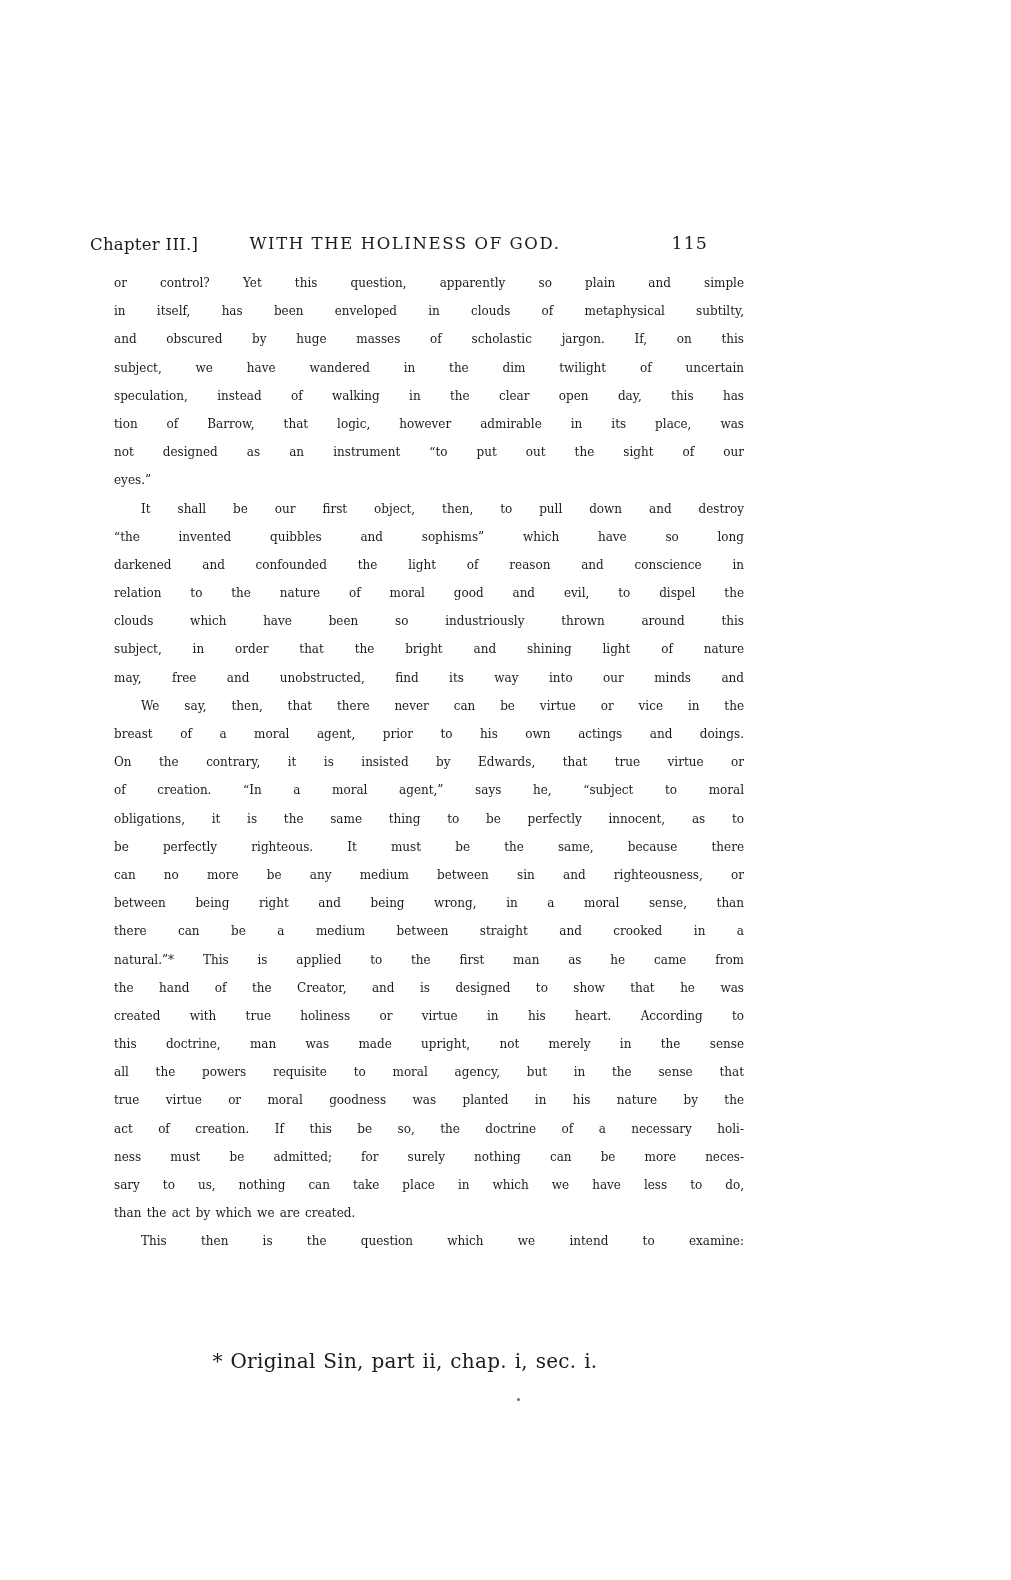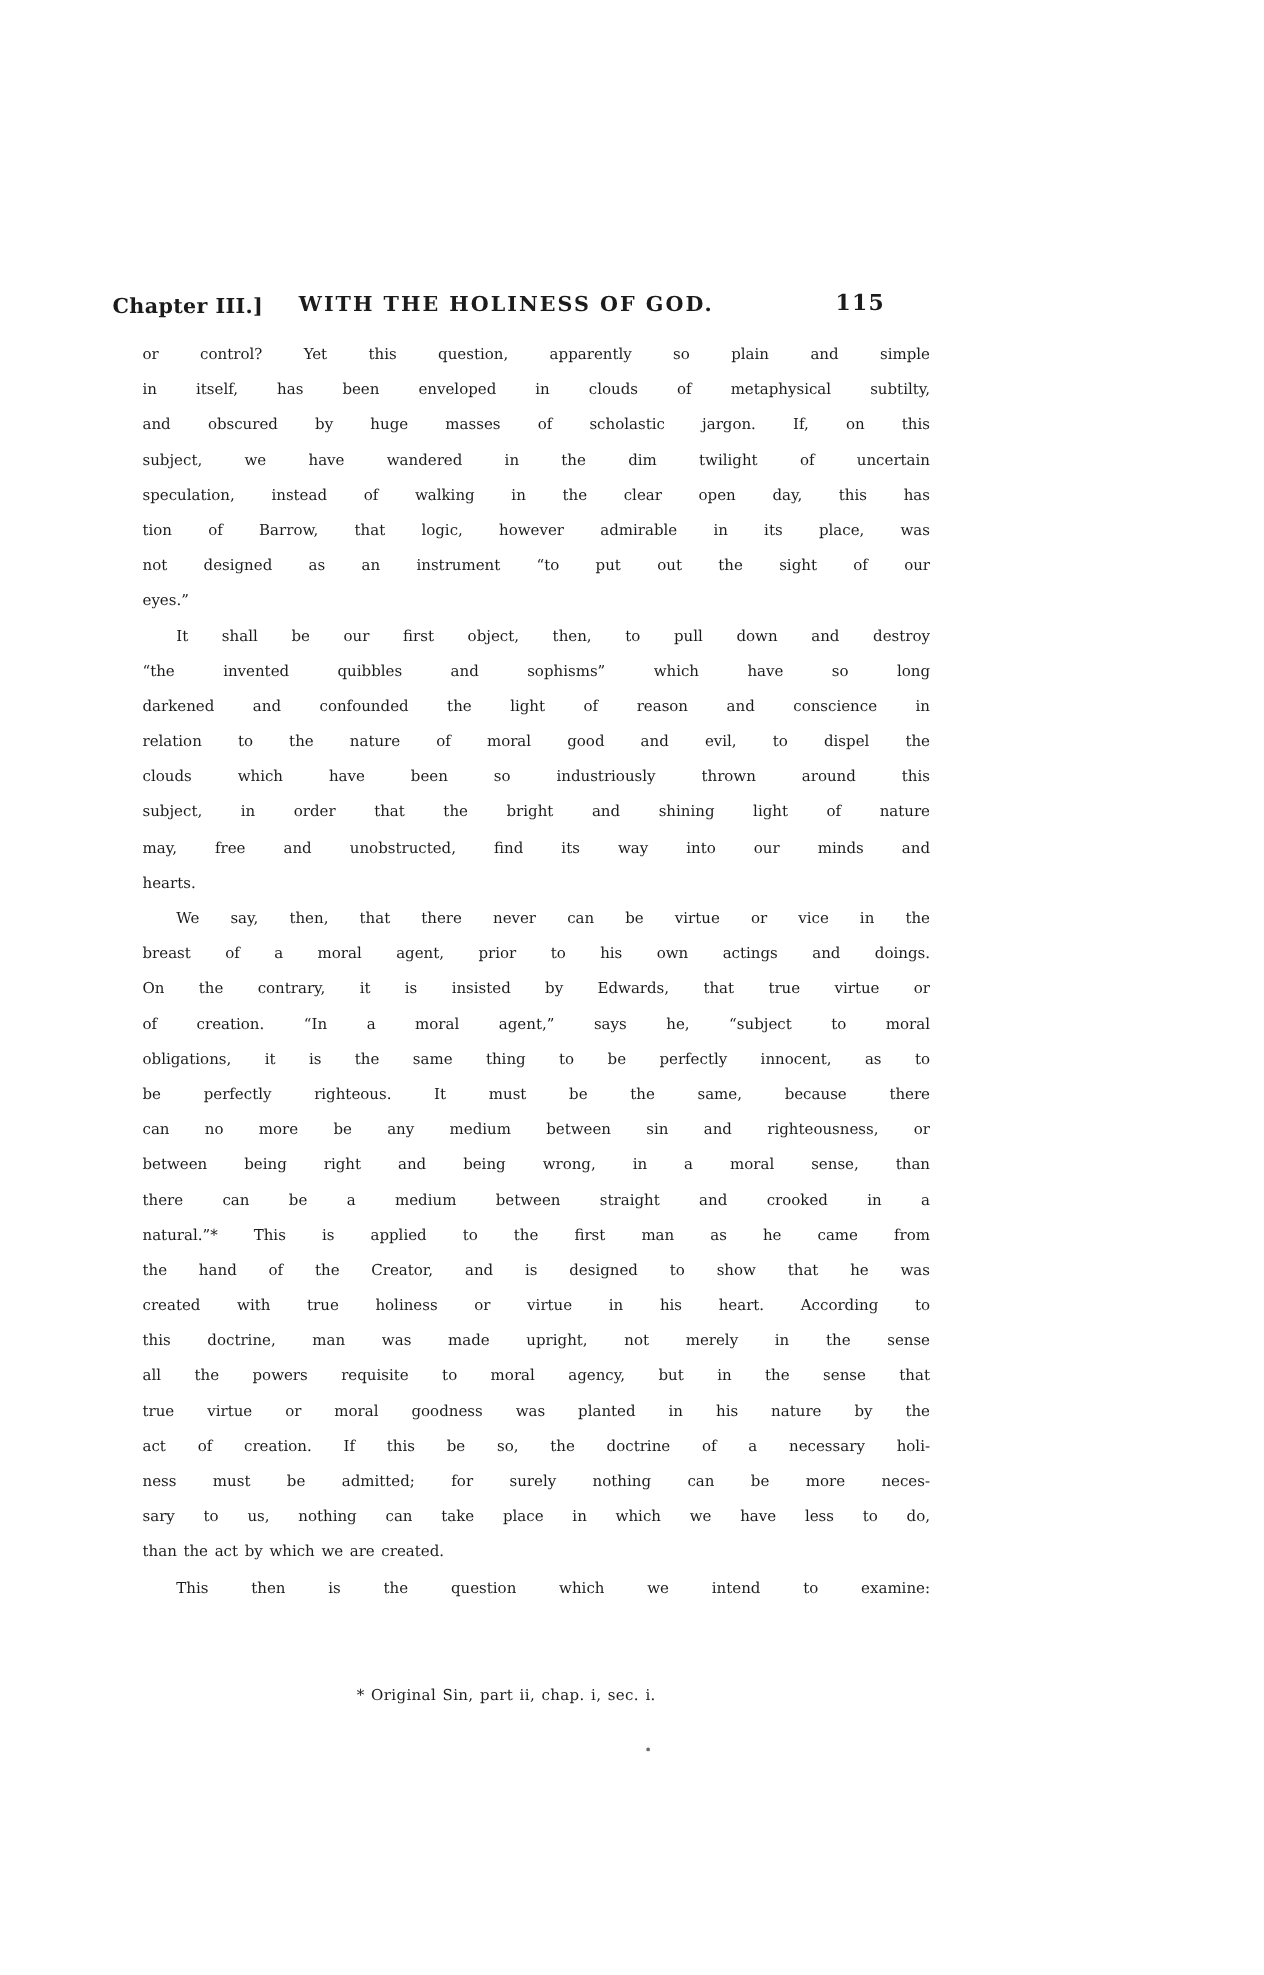--- a/index.html
+++ b/index.html
@@ -9,21 +9,20 @@
     position:relative;
     font-family:"DejaVu Serif","Liberation Serif",serif;
     color:#1b1b1b;
     overflow:hidden;
   }
   .page{position:absolute;inset:0;background:#ffffff;}
   
   .header{
     position:absolute;left:90px;top:233px;width:630px;height:24px;
     font-size:16.5px;
-    font-weight:bold;
   }
   .header .left{
     position:absolute;left:0;top:2px;
     letter-spacing:.3px;
   }
   .header .center{
     position:absolute;left:50%;top:1px;transform:translateX(-50%);
     white-space:nowrap;letter-spacing:1.6px;font-size:16.5px;
   }
   .header .right{
@@ -42,21 +41,21 @@
     text-align-last:justify;
     white-space:normal;
     height:28.2px;
     overflow:visible;
   }
   .line.indent{text-indent:27px;}
   .line.end{text-align-last:left;}
   
   .footnote{
     position:absolute;left:90px;top:1349px;width:630px;
-    font-size:12px;text-align:center;letter-spacing:.3px;
+    font-size:20px;text-align:center;letter-spacing:.3px;
     word-spacing:1px;
   }
   
   .speck{
     position:absolute;left:517px;top:1398px;width:3px;height:3px;
     background:#3a3a3a;border-radius:50%;opacity:.75;
   }
 </style>
 </head>
 <body style="color: rgb(27, 27, 27); background: rgb(255, 255, 255);">
@@ -78,21 +77,20 @@
       <div class="line">tion of Barrow, that logic, however admirable in its place, was</div>
       <div class="line">not designed as an instrument “to put out the sight of our</div>
       <div class="line end">eyes.”</div>
       <div class="line indent">It shall be our first object, then, to pull down and destroy</div>
       <div class="line">“the invented quibbles and sophisms” which have so long</div>
       <div class="line">darkened and confounded the light of reason and conscience in</div>
       <div class="line">relation to the nature of moral good and evil, to dispel the</div>
       <div class="line">clouds which have been so industriously thrown around this</div>
       <div class="line">subject, in order that the bright and shining light of nature</div>
       <div class="line">may, free and unobstructed, find its way into our minds and</div>
-      <div class="line end">hearts.</div>
       <div class="line indent">We say, then, that there never can be virtue or vice in the</div>
       <div class="line">breast of a moral agent, prior to his own actings and doings.</div>
       <div class="line">On the contrary, it is insisted by Edwards, that true virtue or</div>
       <div class="line">of creation.  “In a moral agent,” says he, “subject to moral</div>
       <div class="line">obligations, it is the same thing to be perfectly innocent, as to</div>
       <div class="line">be perfectly righteous.  It must be the same, because there</div>
       <div class="line">can no more be any medium between sin and righteousness, or</div>
       <div class="line">between being right and being wrong, in a moral sense, than</div>
       <div class="line">there can be a medium between straight and crooked in a</div>
       <div class="line">natural.”*  This is applied to the first man as he came from</div>

